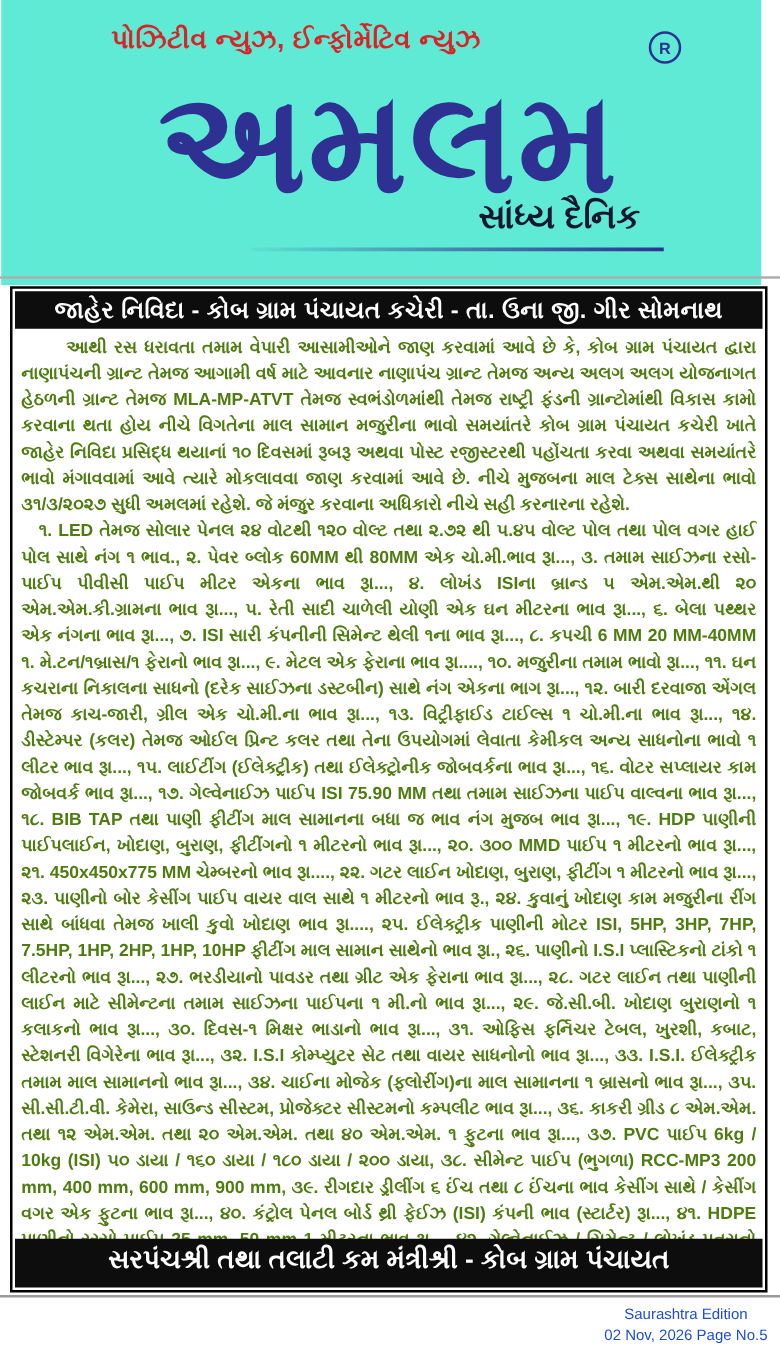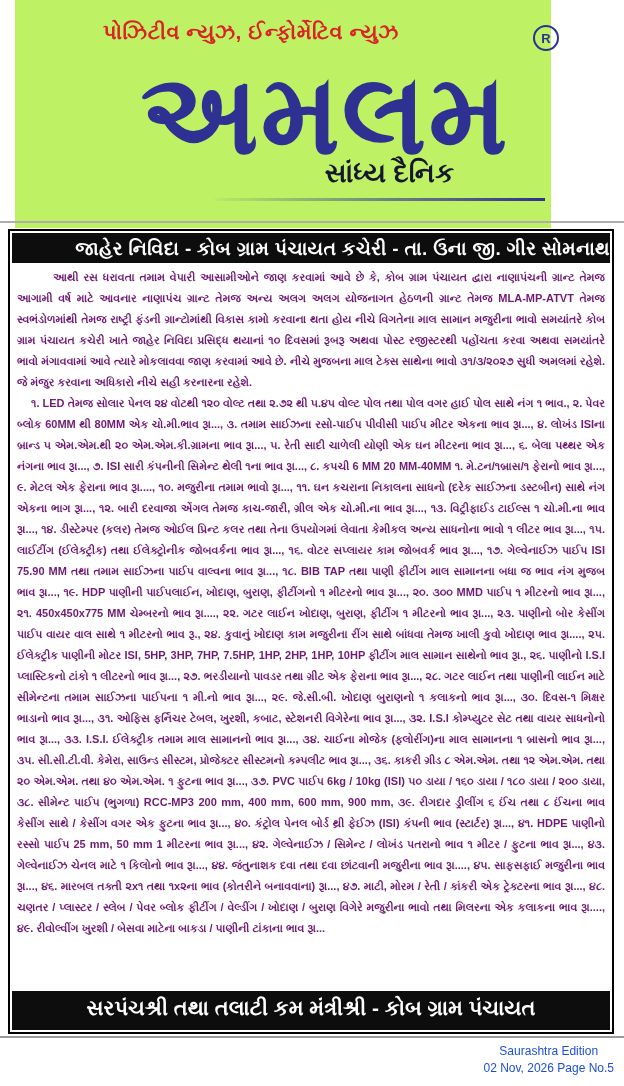--- a/index.html
+++ b/index.html
@@ -1,42 +1,42 @@
 <!DOCTYPE html>
 <html lang="gu"><head>
 <meta charset="utf-8">
 <style>
   html,body{margin:0;padding:0;background:#ffffff;}
   body{width:624px;height:1086px;position:relative;overflow:hidden;
        font-family:"Liberation Sans","DejaVu Sans",sans-serif;color:#000;}
 
   
-  .masthead{position:absolute;left:15px;top:0;width:536px;height:228px;background:#bef264;}
+  .masthead{position:absolute;left:1px;top:0;width:608px;height:228px;background:#5eead4;}
   .tagline{position:absolute;left:88px;top:20px;width:320px;
            color:#d92327;font-size:21px;font-weight:700;letter-spacing:.5px;}
   .regmark{position:absolute;left:518px;top:25px;width:22px;height:22px;
            border:2px solid #2e3192;border-radius:50%;color:#2e3192;
            font-size:13px;font-weight:700;display:flex;align-items:center;justify-content:center;}
   .logo{position:absolute;left:60px;top:40px;width:500px;height:150px;
         color:#2e3192;font-size:112px;font-weight:800;line-height:150px;
         text-align:center;letter-spacing:2px;white-space:nowrap;}
   .subtitle{position:absolute;right:97px;top:158px;
             color:#16162f;font-size:27px;font-weight:700;}
   .subtitle-underline{position:absolute;left:200px;top:198px;width:330px;height:3px;
             background:linear-gradient(to right, rgba(46,49,146,.04), rgba(46,49,146,.55), #2e3192);}
   .page-rule{position:absolute;left:0;top:221px;width:624px;height:2px;background:#aeaeae;}
 
   
   .notice-box{position:absolute;left:8px;top:229px;width:602px;height:801px;
               border:2px solid #000;background:#fff;box-sizing:content-box;}
   .notice-title{margin:2px;height:30px;background:#0d0d0d;color:#fff;
-                font-size:19px;font-weight:700;text-align:right;line-height:31px;
+                font-size:19px;font-weight:700;text-align:center;line-height:31px;
                 letter-spacing:.3px;white-space:nowrap;overflow:hidden;}
-  .notice-body{padding:2px 7px 0 7px;font-size:11px;line-height:21px;
-               text-align:justify;font-weight:600;color:#701a75;
+  .notice-body{padding:2px 7px 0 7px;font-size:14px;line-height:21px;
+               text-align:justify;font-weight:600;color:#4d7c0f;
                height:726px;overflow:hidden;}
   .notice-body p{margin:0;}
   .p-intro{text-indent:36px;}
   .p-items{text-indent:14px;}
   .signature-bar{position:absolute;left:2px;right:2px;bottom:2px;height:39px;
                  background:#0d0d0d;color:#fff;font-size:21px;font-weight:700;
                  text-align:center;line-height:34px;white-space:nowrap;overflow:hidden;}
 
   
   .bottom-rule{position:absolute;left:0;top:1036px;width:624px;height:2px;background:#9a9a9a;}

